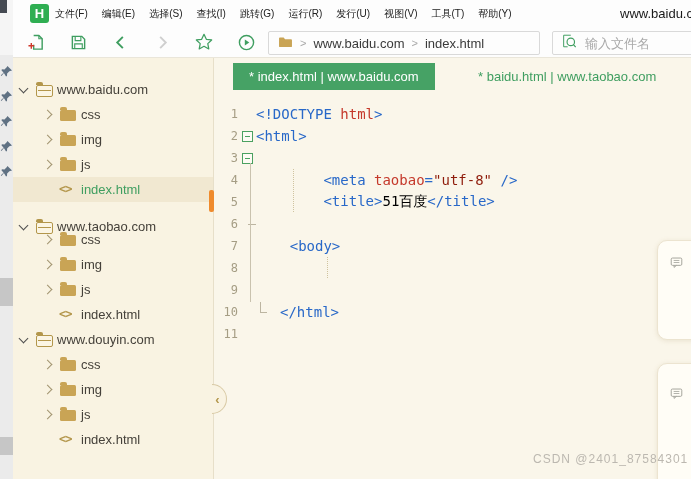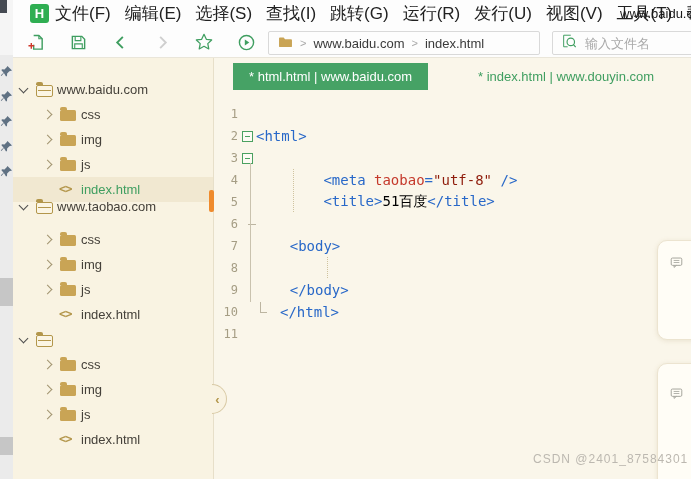--- a/index.html
+++ b/index.html
@@ -12,21 +12,21 @@
   .corner-glyph { position:absolute; left:0; top:0; width:7px; height:13px; background:#454a52; }
   .strip-seg1 { position:absolute; left:0; top:278px; width:13px; height:28px; background:#c6c6c6; }
   .strip-seg2 { position:absolute; left:0; top:437px; width:13px; height:18px; background:#c6c6c6; }
   .pin { position:absolute; left:0; width:13px; height:13px; }
 
   
   .menubar { position:absolute; left:13px; top:0; width:678px; height:27px; background:#fdfdfd; }
   .logo { position:absolute; left:17px; top:4px; width:19px; height:19px; background:#2fae52;
           border-radius:3px; color:#fff; font-weight:bold; font-size:13px; text-align:center; line-height:19px; }
   .menu-items { position:absolute; left:42px; top:0; height:27px; display:flex; gap:14px; align-items:center; }
-  .menu-item { font-size:17px; color:#212121; line-height:27px; white-space:nowrap; cursor:default; }
+  .menu-item { font-size:10px; color:#212121; line-height:27px; white-space:nowrap; cursor:default; }
   .win-title { position:absolute; left:607px; top:0; width:130px; font-size:13px; color:#1a1a1a; line-height:27px; white-space:nowrap; }
 
   
   .toolbar { position:absolute; left:13px; top:27px; width:678px; height:31px; background:#fdfdfd; border-bottom:1px solid #eae6da; }
   .tool-icons { position:absolute; left:13px; top:0; height:30px; display:flex; gap:22px; align-items:center; }
   .tool-btn { width:20px; height:20px; display:flex; align-items:center; justify-content:center; }
   .crumb-box { position:absolute; left:255px; top:4px; width:272px; height:24px; border:1px solid #d9d9d9;
                border-radius:2px; display:flex; align-items:center; gap:7px; padding-left:9px; background:#fdfdfd; }
   .crumb-text { font-size:13px; color:#3a3a3a; white-space:nowrap; }
   .crumb-sep { font-size:11px; color:#a8a8a8; }
@@ -212,21 +212,21 @@
     </div>
     <div class="tree-row" style="top: 94px;">
       <span class="chev right" style="left: 31px;"></span>
       <span class="i-folder" style="left: 47px;"></span>
       <span class="tree-label" style="left: 68px;">js</span>
     </div>
     <div class="tree-row selected" style="top: 119px;">
       <span class="i-code" style="left: 46px;">&lt;&gt;</span>
       <span class="tree-label" style="left: 68px;">index.html</span>
     </div>
-    <div class="tree-row" style="top: 136px;">
+    <div class="tree-row" style="top: 156px;">
       <span class="chev down" style="left: 7px;"></span>
       <span class="i-folder-open" style="left: 23px;"></span>
       <span class="tree-label" style="left: 44px;">www.taobao.com</span>
     </div>
     <div class="tree-row" style="top: 169px;">
       <span class="chev right" style="left: 31px;"></span>
       <span class="i-folder" style="left: 47px;"></span>
       <span class="tree-label" style="left: 68px;">css</span>
     </div>
     <div class="tree-row" style="top: 194px;">
@@ -239,20 +239,21 @@
       <span class="i-folder" style="left: 47px;"></span>
       <span class="tree-label" style="left: 68px;">js</span>
     </div>
     <div class="tree-row" style="top: 244px;">
       <span class="i-code" style="left: 46px;">&lt;&gt;</span>
       <span class="tree-label" style="left: 68px;">index.html</span>
     </div>
     <div class="tree-row" style="top: 269px;">
       <span class="chev down" style="left: 7px;"></span>
       <span class="i-folder-open" style="left: 23px;"></span>
+      <span class="tree-label" style="left: 44px;">www.douyin.com</span>
     </div>
     <div class="tree-row" style="top: 294px;">
       <span class="chev right" style="left: 31px;"></span>
       <span class="i-folder" style="left: 47px;"></span>
       <span class="tree-label" style="left: 68px;">css</span>
     </div>
     <div class="tree-row" style="top: 319px;">
       <span class="chev right" style="left: 31px;"></span>
       <span class="i-folder" style="left: 47px;"></span>
       <span class="tree-label" style="left: 68px;">img</span>
@@ -267,28 +268,29 @@
       <span class="tree-label" style="left: 68px;">index.html</span>
     </div>
   </div>
 <div class="side-divider"></div>
 <div class="active-file-marker"></div>
 <div class="collapse-handle">
     <span>‹</span>
   </div>
 
 <div id="tabs">
-    <div class="tab active" style="left: 233px;">* html.html | www.baidu.com</div>
-    <div class="tab inactive" style="left: 462px;">* index.html | www.douyin.com</div>
+    <div class="tab active" style="left: 233px;">* index.html | www.baidu.com</div>
+    <div class="tab inactive" style="left: 462px;">* baidu.html | www.taobao.com</div>
   </div>
 
 <div id="code">
     <div class="code-line" style="top: 103px;">
       <span class="ln">1</span>
       <span class="fold-slot"></span>
+      <span class="ct"><span class="c-tag">&lt;!DOCTYPE </span><span class="c-attr">html</span><span class="c-tag">&gt;</span></span>
     </div>
     <div class="code-line" style="top: 125px;">
       <span class="ln">2</span>
       <span class="fold-slot">
         <span class="fold-minus"></span>
       </span>
       <span class="ct"><span class="c-tag">&lt;html&gt;</span></span>
     </div>
     <div class="code-line" style="top: 147px;">
       <span class="ln">3</span>
@@ -318,21 +320,20 @@
       <span class="ct"><span class="c-plain">    </span><span class="c-tag">&lt;body&gt;</span></span>
     </div>
     <div class="code-line" style="top: 257px;">
       <span class="ln">8</span>
       <span class="fold-slot"></span>
       <span class="ct"></span>
     </div>
     <div class="code-line" style="top: 279px;">
       <span class="ln">9</span>
       <span class="fold-slot"></span>
-      <span class="ct"><span class="c-plain">    </span><span class="c-tag">&lt;/body&gt;</span></span>
     </div>
     <div class="code-line" style="top: 301px; gap: 12px;">
       <span class="ln">10</span>
       <span class="fold-slot">
         <span class="fold-end"></span>
       </span>
       <span class="ct"><span class="c-tag">&lt;/html&gt;</span></span>
     </div>
     <div class="code-line" style="top: 323px;">
       <span class="ln">11</span>

